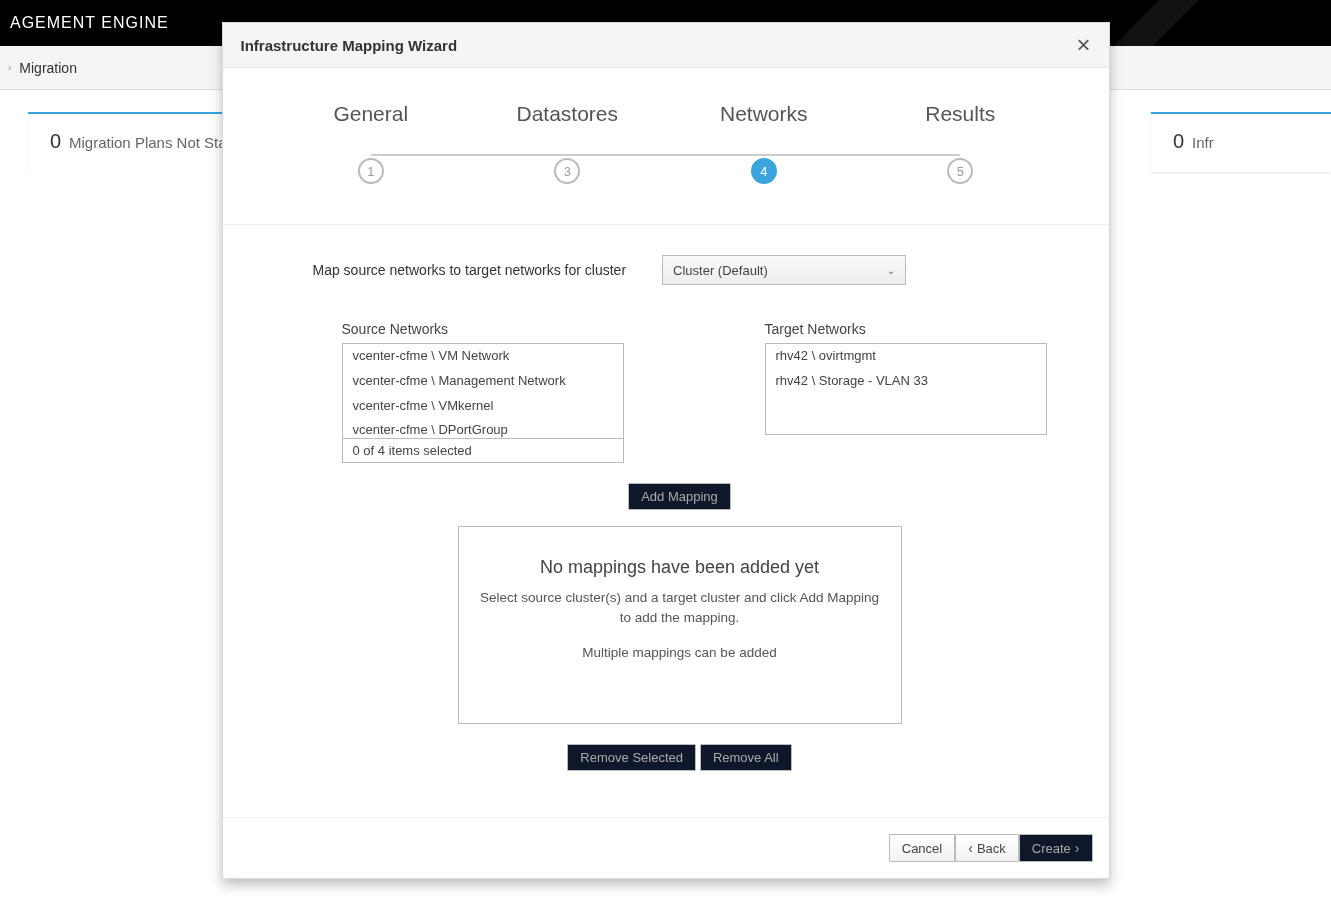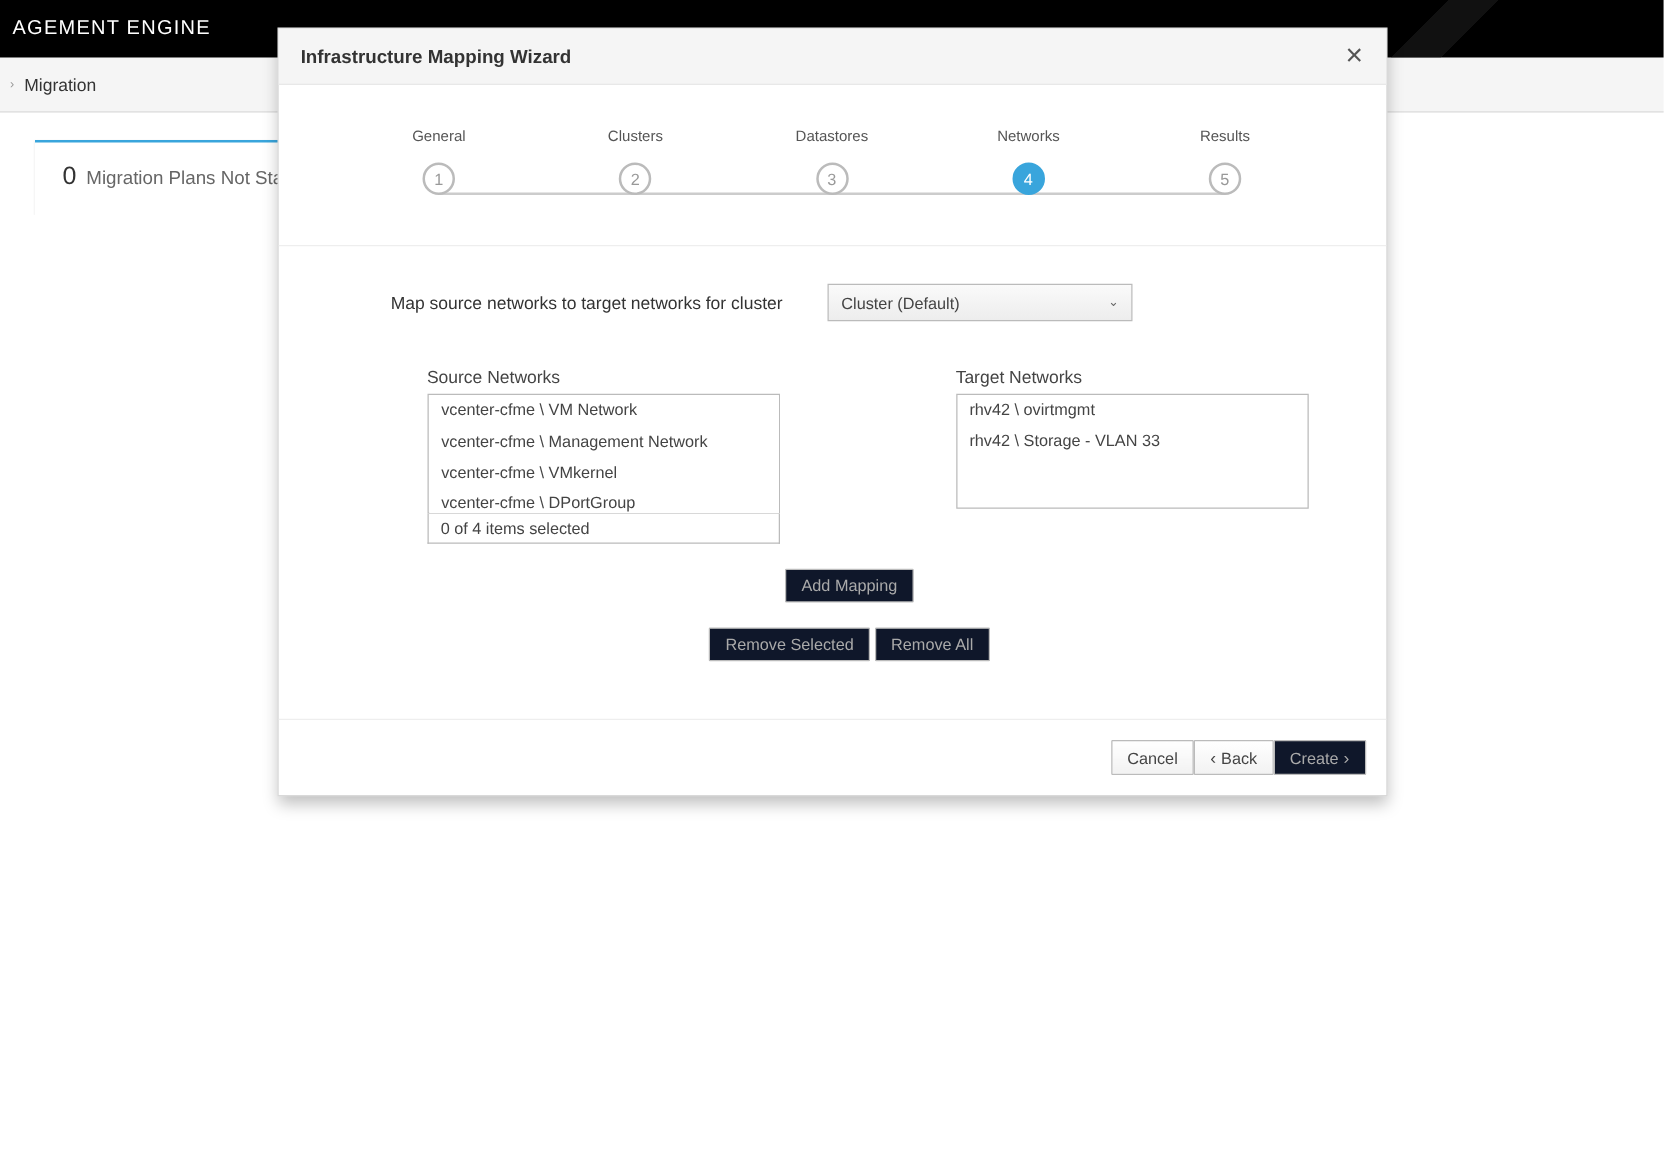--- a/index.html
+++ b/index.html
@@ -18,21 +18,21 @@
 .card-right { float: right; margin-right: 10px; }
 
 .modal-backdrop { position: fixed; inset: 0; background: rgba(0,0,0,0); }
 .modal { position: fixed; top: 22px; left: 50%; transform: translateX(-50%); width: 888px; background: #fff; border: 1px solid rgba(0,0,0,0.15); box-shadow: 0 6px 12px rgba(0,0,0,0.25); display: flex; flex-direction: column; }
 .modal-header { background: #f5f5f5; padding: 10px 18px; display: flex; justify-content: space-between; align-items: center; border-bottom: 1px solid #e8e8e8; }
 .modal-title { font-weight: 600; font-size: 15px; color: #333; }
 .close-x { font-size: 24px; color: #555; cursor: pointer; line-height: 1; }
 
 .wizard-steps { display: flex; justify-content: space-between; padding: 34px 50px 40px 50px; position: relative; border-bottom: 1px solid #eee; }
 .step { flex: 1; text-align: center; position: relative; }
-.step-label { font-size: 12px; color: #555; margin-bottom: 14px; }
+.step-label { font-size: 21px; color: #555; margin-bottom: 32px; }
 .step-circle { width: 26px; height: 26px; border-radius: 50%; background: #fff; border: 2px solid #bbb; color: #999; font-size: 13px; display: inline-flex; align-items: center; justify-content: center; position: relative; z-index: 2; }
 .step.active .step-circle { background: #39a5dc; border-color: #39a5dc; color: #fff; }
 .step-line { position: absolute; top: 52px; left: 50%; height: 2px; background: #ccc; z-index: 1; }
 
 .modal-body { padding: 30px 62px 30px 90px; }
 .form-row { display: flex; align-items: center; gap: 36px; margin-bottom: 36px; }
 .form-row label { font-size: 14px; color: #333; }
 .select-box { width: 244px; height: 30px; border: 1px solid #bbb; background: linear-gradient(#fafafa,#ededed); display: flex; align-items: center; justify-content: space-between; padding: 0 10px; font-size: 13px; color: #444; cursor: pointer; }
 .select-box .caret { font-size: 10px; color: #666; }
 
@@ -68,33 +68,36 @@
 <div class="breadcrumb-bar">
   <span class="chev">›</span>
   <span>Migration</span>
 </div>
 
 <div class="content-area">
   <div class="card">
     <span class="num">0</span>
     <span class="txt">Migration Plans Not Sta</span>
   </div>
+  <div class="card card-right" style="position:absolute; right:-10px; top:112px;">
+    <span class="num">0</span>
+    <span class="txt">Infr</span>
+  </div>
 </div>
 
 <div class="modal-backdrop"></div>
 
 <div class="modal">
   <div class="modal-header">
     <span class="modal-title">Infrastructure Mapping Wizard</span>
     <span class="close-x">×</span>
   </div>
 
   <div class="wizard-steps" id="wizard-steps">
       <div class="step"><div class="step-label">General</div><div class="step-circle">1</div><div class="step-line" style="width: 100%;"></div></div>
-      <div class="step"><div class="step-label">Clusters</div><div class="step-circle">2</div><div class="step-line" style="width: 100%;"></div></div>
       <div class="step"><div class="step-label">Datastores</div><div class="step-circle">3</div><div class="step-line" style="width: 100%;"></div></div>
       <div class="step active"><div class="step-label">Networks</div><div class="step-circle">4</div><div class="step-line" style="width: 100%;"></div></div>
       <div class="step"><div class="step-label">Results</div><div class="step-circle">5</div></div>
     </div>
 
   <div class="modal-body">
     <div class="form-row">
       <label>Map source networks to target networks for cluster</label>
       <div class="select-box">
         <span>Cluster (Default)</span>
@@ -119,20 +122,25 @@
             <div class="list-row">rhv42 \ ovirtmgmt</div>
             <div class="list-row">rhv42 \ Storage - VLAN 33</div>
           </div>
       </div>
     </div>
 
     <div class="center-btn-row">
       <span class="btn disabled">Add Mapping</span>
     </div>
 
+    <div class="empty-box">
+      <h3>No mappings have been added yet</h3>
+      <p>Select source cluster(s) and a target cluster and click Add Mapping to add the mapping.</p>
+      <p>Multiple mappings can be added</p>
+    </div>
 
     <div class="center-btn-row">
       <span class="btn disabled">Remove Selected</span>
       <span class="btn disabled">Remove All</span>
     </div>
   </div>
 
   <div class="modal-footer">
     <span class="btn">Cancel</span>
     <span class="btn">

